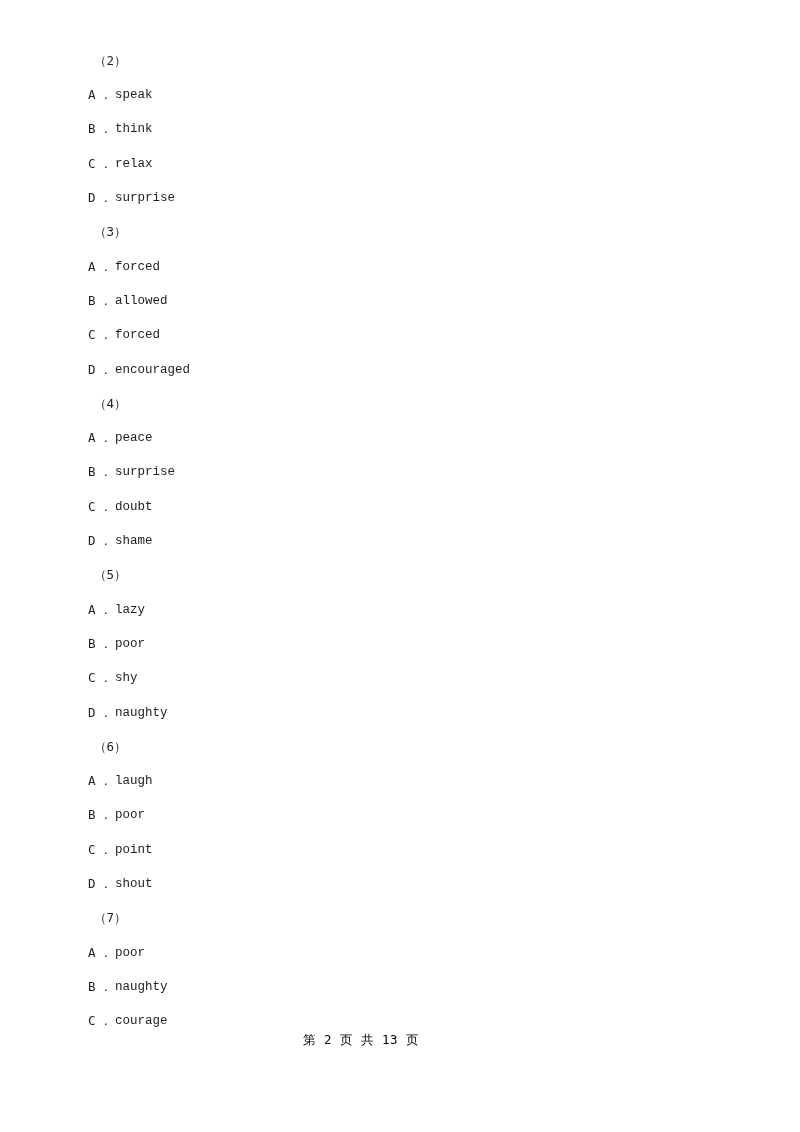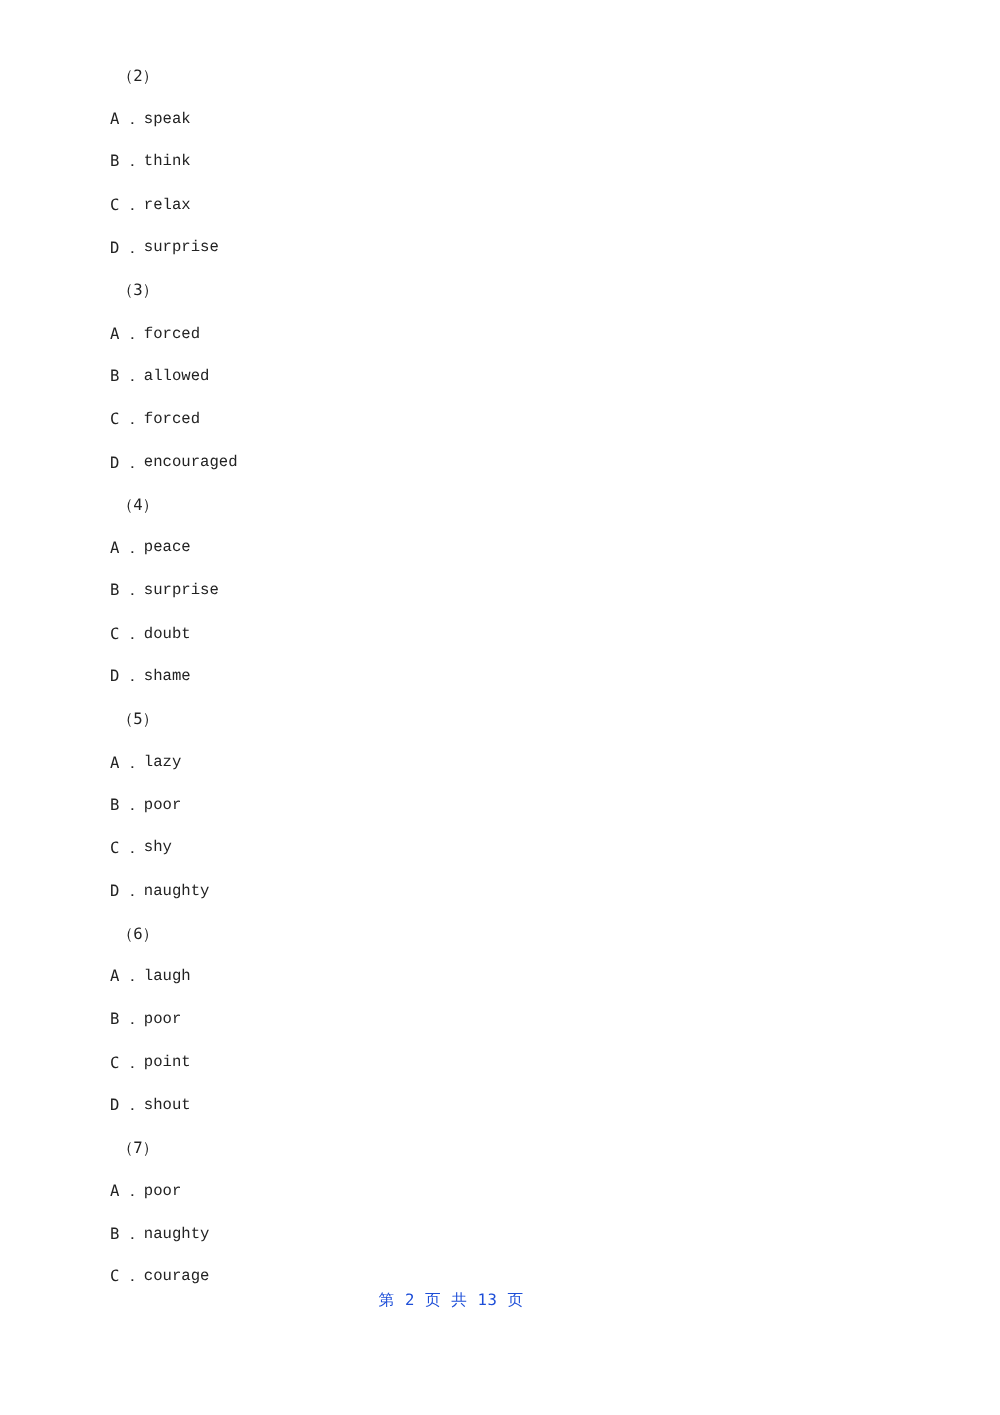--- a/index.html
+++ b/index.html
@@ -60,21 +60,21 @@
     font-family: Liberation Mono, monospace;
   }
   .footer {
     position: absolute;
     left: 0;
     top: 1032px;
     width: 722px;
     text-align: center;
     font-family: "DejaVu Sans Mono", monospace;
     font-size: 12.5px;
-    color: #1d4ed8;
+    color: #000000;
     letter-spacing: 0.5px;
   }
 </style>
 </head>
 <body>
 
 <div class="page">
   <div class="content">
 
     <div>

